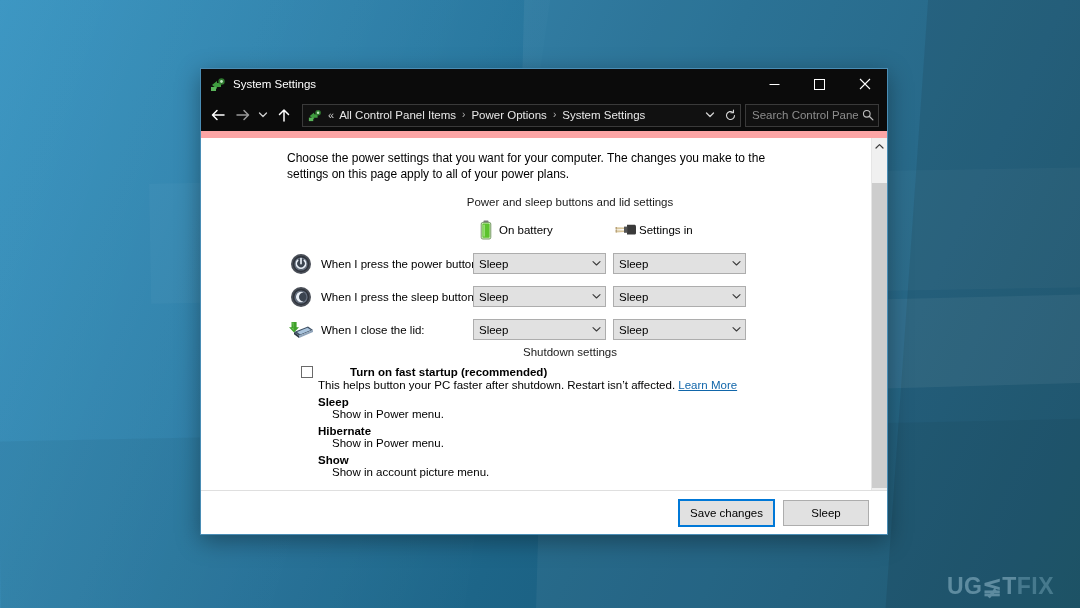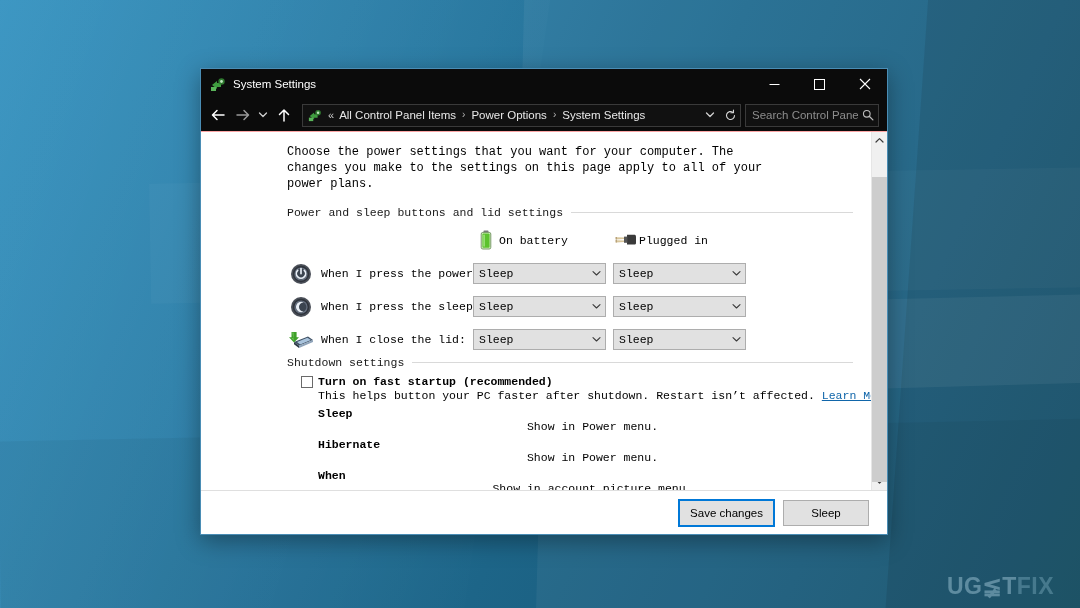--- a/index.html
+++ b/index.html
@@ -179,22 +179,21 @@
     flex: 0 0 auto;
   }
 
   
   #content-wrap {
     flex: 1 1 auto;
     display: flex;
     background: #ffffff;
     min-height: 0;
     position: relative;
-    border-top: 1px solid #fca5a5;
-    font-family: Liberation Mono, monospace;
+    border-top: 7px solid #fca5a5;
   }
   #content {
     flex: 1 1 auto;
     position: relative;
     overflow: hidden;
     padding: 12px 18px 0 86px;
   }
   #content .intro {
     font-size: 12px;
     color: #000000;
@@ -202,20 +201,21 @@
     max-width: 486px;
     margin-bottom: 14px;
   }
 
   .group-head {
     display: flex;
     align-items: center;
     font-size: 11.5px;
     color: #1a1a1a;
     margin-bottom: 4px;
+    flex-direction: column;
   }
   .group-head .gh-label { white-space: nowrap; }
   .group-head .gh-rule {
     flex: 1 1 auto;
     height: 1px;
     background: #d9d9d9;
     margin-left: 8px;
   }
 
   
@@ -284,20 +284,21 @@
     flex: 0 0 auto;
   }
 
   
   #shutdown-block { margin-top: 0; }
   .chk-row {
     display: flex;
     align-items: flex-end;
     padding-left: 14px;
     margin-top: 6px;
+    gap: 32px;
   }
   .chkbox {
     width: 12px; height: 12px;
     border: 1px solid #6a6a6a;
     background: #ffffff;
     flex: 0 0 auto;
     margin-top: 1px;
     margin-right: 5px;
   }
   .chk-label {
@@ -325,21 +326,20 @@
   .sub-item .si-title {
     font-size: 11.5px;
     font-weight: bold;
     color: #000000;
   }
   .sub-item .si-sub {
     font-size: 11.5px;
     color: #000000;
     padding-left: 14px;
     margin-top: 0px;
-    text-align: center;
   }
 
   
   #scrollbar {
     width: 16px;
     background: #f0f0f0;
     border-left: 1px solid #e6e6e6;
     display: flex;
     flex-direction: column;
     flex: 0 0 auto;
@@ -521,21 +521,21 @@
             <span class="ch-ico">
               <svg width="24" height="16" viewBox="0 0 24 16">
                 <path d="M22 4.4 L22 11 C22 12 21.2 12.6 20.2 12.6 L13 12.6 L13 2.8 L20.2 2.8 C21.2 2.8 22 3.4 22 4.4 Z" fill="#3a3a3a"></path>
                 <rect x="10" y="4.6" width="3.4" height="6.2" fill="#555555"></rect>
                 <path d="M2 5.2 L10 5.4 L10 7.1 L2 7.4 Z" fill="#d8c59a"></path>
                 <path d="M2 8.2 L10 8.4 L10 10.1 L2 10.4 Z" fill="#d8c59a"></path>
                 <path d="M1.5 5.0 L3 5.1 L3 7.5 L1.5 7.6 Z" fill="#b8a27a"></path>
                 <path d="M1.5 8.0 L3 8.1 L3 10.5 L1.5 10.6 Z" fill="#b8a27a"></path>
               </svg>
             </span>
-            <span>Plugged in</span>
+            <span>Settings in</span>
           </div>
         </div>
 
         <div class="setting-row">
           <span class="row-icon">
             <svg width="22" height="22" viewBox="0 0 22 22">
               <circle cx="11" cy="11" r="10" fill="#4a4f58"></circle>
               <circle cx="11" cy="11" r="8.2" fill="#2f343c"></circle>
               <circle cx="11" cy="11" r="6.6" fill="#667080"></circle>
               <circle cx="11" cy="11" r="5.4" fill="#3b4450"></circle>
@@ -638,21 +638,21 @@
 
           <div class="sub-item">
             <div class="si-title">Sleep</div>
             <div class="si-sub">Show in Power menu.</div>
           </div>
           <div class="sub-item">
             <div class="si-title">Hibernate</div>
             <div class="si-sub">Show in Power menu.</div>
           </div>
           <div class="sub-item">
-            <div class="si-title">When</div>
+            <div class="si-title">Show</div>
             <div class="si-sub">Show in account picture menu.</div>
           </div>
         </div>
 
       </div>
 
       <div id="scrollbar">
         <div class="sb-btn">
           <svg width="9" height="7" viewBox="0 0 9 7">
             <path d="M1 5 L4.5 1.6 L8 5" stroke="#3a3a3a" stroke-width="1.2" fill="none" stroke-linecap="round" stroke-linejoin="round"></path>

